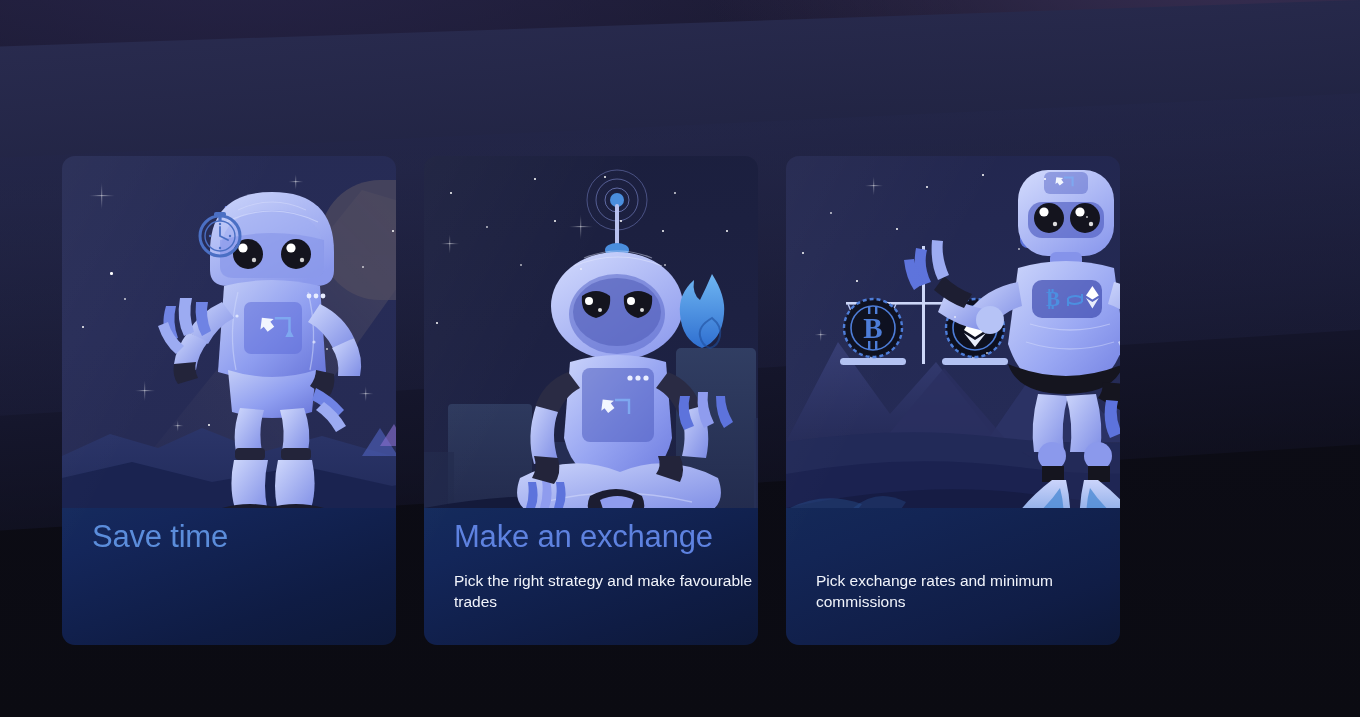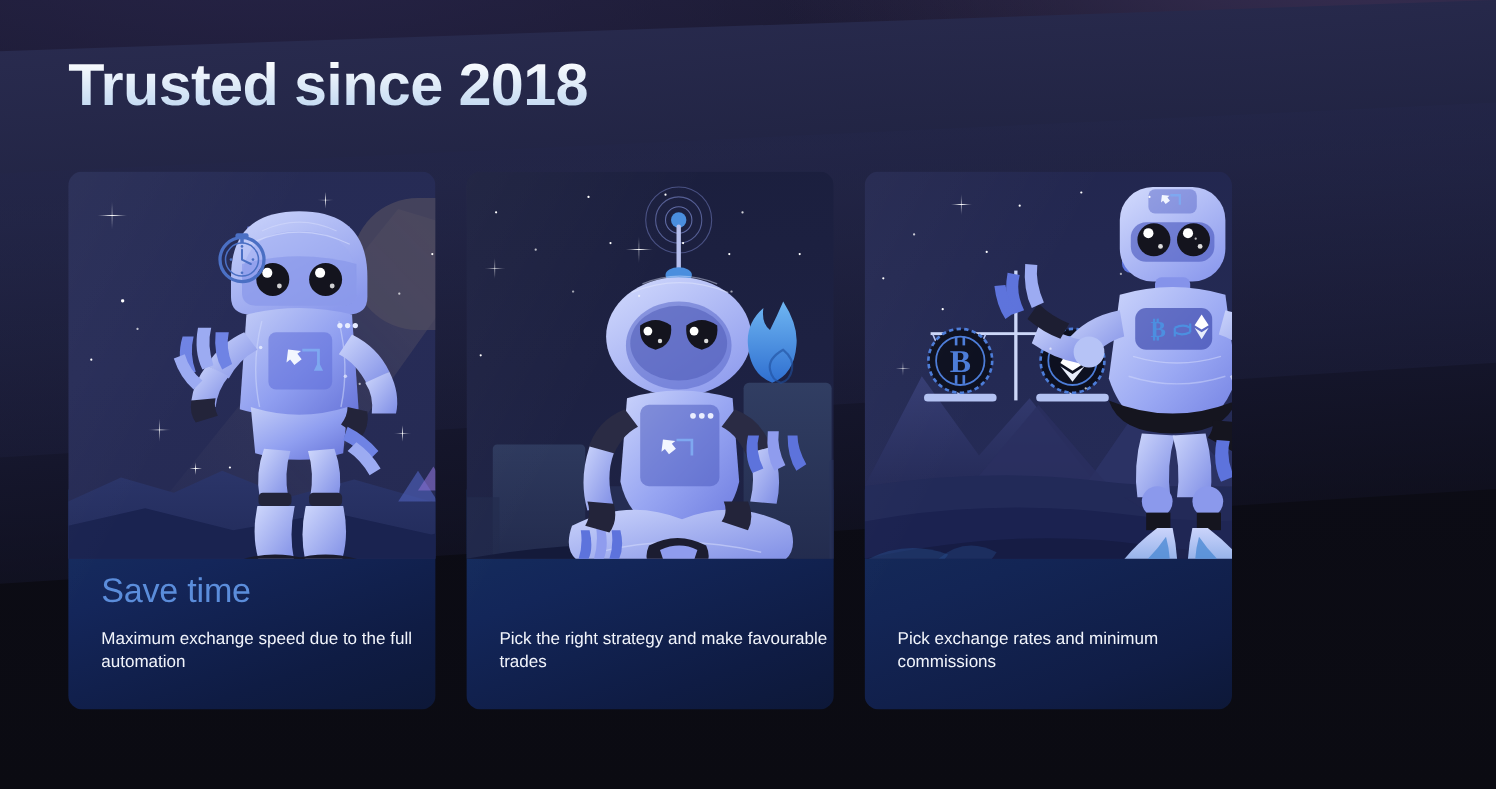--- a/index.html
+++ b/index.html
@@ -115,21 +115,20 @@
 </style>
 </head>
 <body>
 
 <div id="page">
 
   <div class="bg-layer bg-base"></div>
   <div class="bg-layer bg-band"></div>
   <div class="bg-layer bg-band2"></div>
 
-  <h1 class="heading">Trusted since 2018</h1>
 
   <div class="cards">
 
     <div class="card card1">
       <div class="panel"></div>
       <div class="scene">
         <div class="sky"></div>
         <svg class="svg-scene" viewBox="0 0 386 400">
           <defs>
             <linearGradient id="c1beam" x1="1" y1="0" x2="0" y2="1">
@@ -253,21 +252,20 @@
         <div class="star" style="left:62px;top:142px;width:1.6px;height:1.6px;opacity:.7"></div>
         <div class="star" style="left:146px;top:268px;width:2.2px;height:2.2px;"></div>
         <div class="star" style="left:330px;top:74px;width:2.4px;height:2.4px;"></div>
         <div class="star" style="left:356px;top:160px;width:2px;height:2px;"></div>
         <div class="star" style="left:300px;top:110px;width:1.8px;height:1.8px;opacity:.7"></div>
         <div class="star" style="left:372px;top:244px;width:2px;height:2px;"></div>
         <div class="star" style="left:264px;top:192px;width:1.6px;height:1.6px;opacity:.6"></div>
       </div>
       <div class="sheen"></div>
       <div class="card-title">Save time</div>
-      <div class="card-desc">Maximum exchange speed due to the full automation</div>
     </div>
 
     <div class="card card2">
       <div class="panel"></div>
       <div class="scene">
         <div class="sky"></div>
         <svg class="svg-scene" viewBox="0 0 386 400">
           <defs>
             <linearGradient id="c2body" x1="0" y1="0" x2="1" y2="1">
               <stop offset="0" stop-color="#cbd4fb"></stop>
@@ -372,20 +370,21 @@
         <div class="star" style="left:302px;top:74px;width:2px;height:2px;"></div>
         <div class="star" style="left:358px;top:46px;width:2px;height:2px;"></div>
         <div class="star" style="left:96px;top:108px;width:1.6px;height:1.6px;opacity:.6"></div>
         <div class="star" style="left:156px;top:112px;width:1.6px;height:1.6px;opacity:.6"></div>
         <div class="star" style="left:240px;top:108px;width:1.6px;height:1.6px;opacity:.6"></div>
         <div class="star" style="left:354px;top:122px;width:2px;height:2px;"></div>
         <div class="star" style="left:12px;top:166px;width:2px;height:2px;"></div>
         <div class="star" style="left:348px;top:170px;width:1.8px;height:1.8px;"></div>
       </div>
       <div class="sheen"></div>
+      <div class="card-title">Make an exchange</div>
       <div class="card-desc">Pick the right strategy and make favourable trades</div>
     </div>
 
     <div class="card card3">
       <div class="panel"></div>
       <div class="scene">
         <div class="sky"></div>
         <svg class="svg-scene" viewBox="0 0 386 400">
           <defs>
             <linearGradient id="c3body" x1="0" y1="0" x2="1" y2="1">

